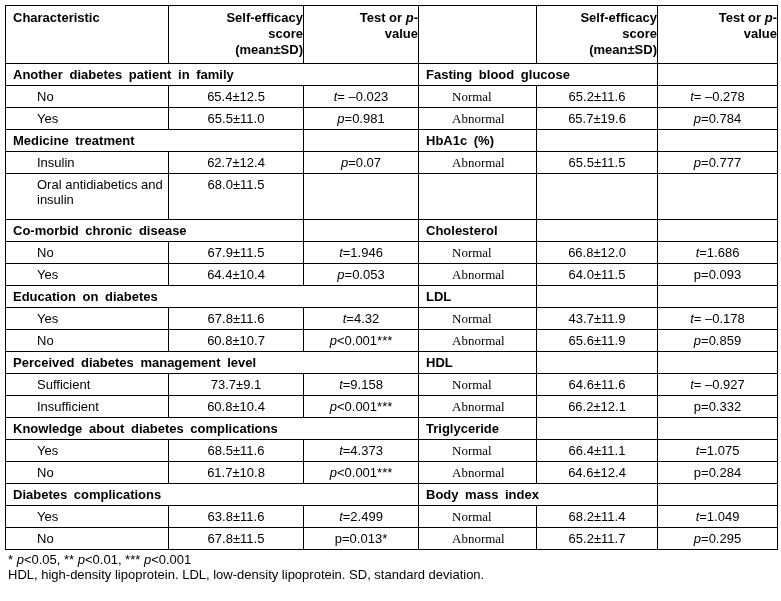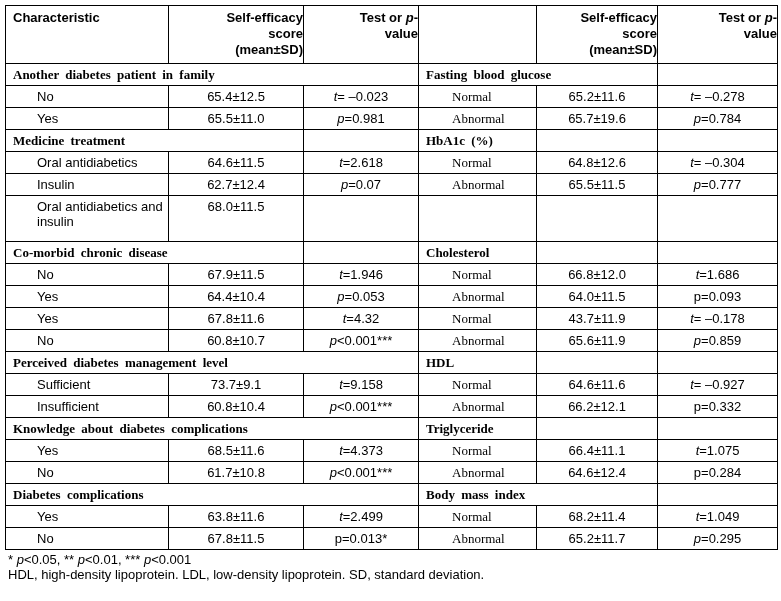--- a/index.html
+++ b/index.html
@@ -9,21 +9,21 @@
   table{border-collapse:collapse;table-layout:fixed;width:772px;}
   td{border:1px solid #000;font-size:13px;padding:0;vertical-align:middle;
      overflow:hidden;line-height:15px;}
   
   tr.hdr td{height:53px;vertical-align:top;font-weight:bold;padding-top:4px;line-height:16px;}
   td.h1{padding-left:7px;margin-left:20px;}
   td.ctr{text-align:right;}
   
   tr.normal td{height:21px;}
   tr.tall td{height:42px;vertical-align:top;padding-top:3px;}
-  td.sec{font-weight:bold;padding-left:7px;word-spacing:3px;font-family:Liberation Serif, serif;}
+  td.sec{font-weight:bold;padding-left:7px;word-spacing:3px;}
   td.lab{padding-left:31px;}
   td.labr{padding-left:33px;font-family:Liberation Serif, serif;}
   td.num{text-align:center;}
   i{font-style:italic;}
   
   .foot{margin:3px 0 0 3px;font-size:13px;line-height:14.5px;}
   .foot div{white-space:nowrap;}
 </style>
 </head>
 <body>
@@ -85,28 +85,20 @@
           <td class="num"><i>p</i>=0.784</td>
         </tr>
         <tr class="normal">
           <td class="sec" colspan="2">Medicine treatment</td>
           <td></td>
           <td class="sec" colspan="1">HbA1c (%)</td>
           <td></td>
           <td></td>
         </tr>
         <tr class="normal">
-          <td class="lab">Oral antidiabetics</td>
-          <td class="num">64.6±11.5</td>
-          <td class="num"><i>t</i>=2.618</td>
-          <td class="labr">Normal</td>
-          <td class="num">64.8±12.6</td>
-          <td class="num"><i>t</i>= –0.304</td>
-        </tr>
-        <tr class="normal">
           <td class="lab">Insulin</td>
           <td class="num">62.7±12.4</td>
           <td class="num"><i>p</i>=0.07</td>
           <td class="labr">Abnormal</td>
           <td class="num">65.5±11.5</td>
           <td class="num"><i>p</i>=0.777</td>
         </tr>
         <tr class="tall">
           <td class="lab">Oral antidiabetics and insulin</td>
           <td class="num">68.0±11.5</td>
@@ -130,20 +122,26 @@
           <td class="num">66.8±12.0</td>
           <td class="num"><i>t</i>=1.686</td>
         </tr>
         <tr class="normal">
           <td class="lab">Yes</td>
           <td class="num">64.4±10.4</td>
           <td class="num"><i>p</i>=0.053</td>
           <td class="labr">Abnormal</td>
           <td class="num">64.0±11.5</td>
           <td class="num">p=0.093</td>
+        </tr>
+        <tr class="normal">
+          <td class="sec" colspan="3">Education on diabetes</td>
+          <td class="sec" colspan="1">LDL</td>
+          <td></td>
+          <td></td>
         </tr>
         <tr class="normal">
           <td class="lab">Yes</td>
           <td class="num">67.8±11.6</td>
           <td class="num"><i>t</i>=4.32</td>
           <td class="labr">Normal</td>
           <td class="num">43.7±11.9</td>
           <td class="num"><i>t</i>= –0.178</td>
         </tr>
         <tr class="normal">

